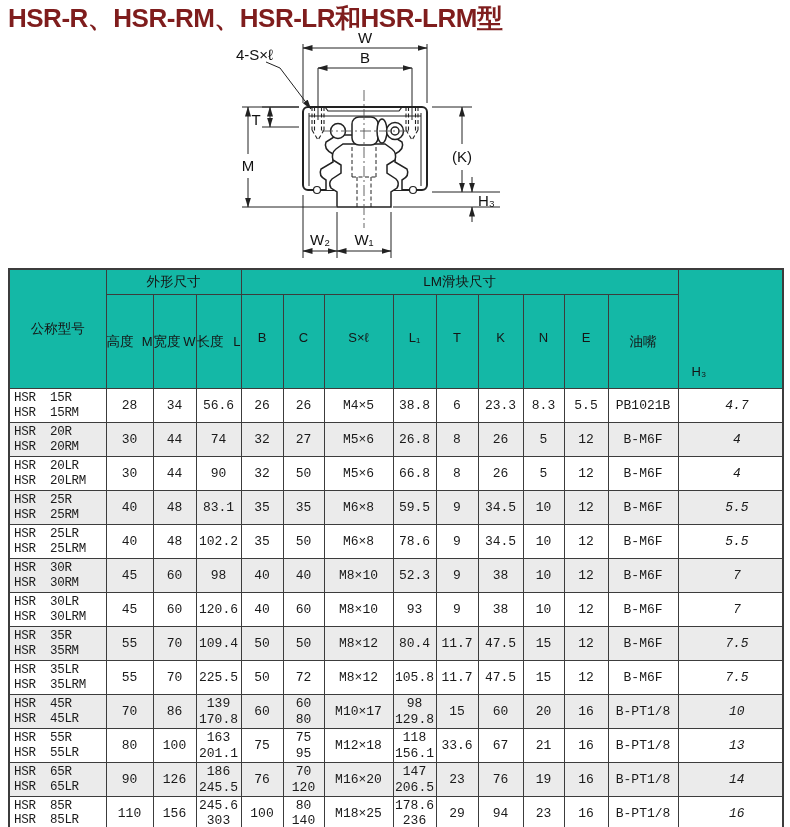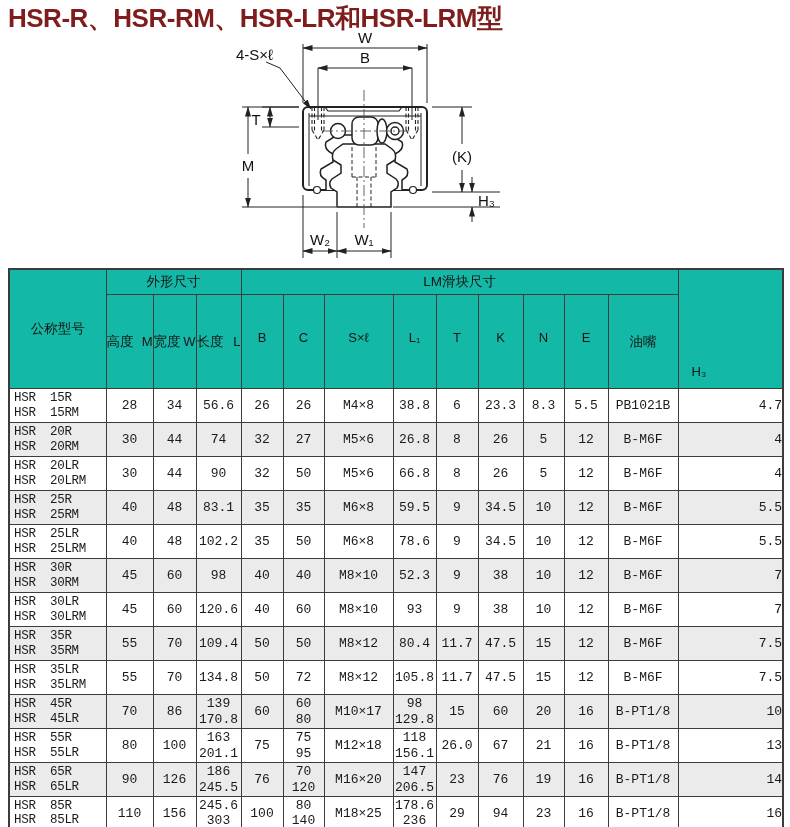--- a/index.html
+++ b/index.html
@@ -44,21 +44,21 @@
   .spec tbody tr.alt td{background:#ebebeb;}
   .spec td{
     font-family:"Liberation Mono","DejaVu Sans Mono",monospace;
     font-size:13px;text-align:center;white-space:pre-line;line-height:1.18;
     color:#1a1a1a;
   }
   .spec td.model{
     text-align:left;padding-left:4px;font-size:12.5px;letter-spacing:-0.3px;
     white-space:pre-wrap;
   }
-  .spec td.h3cell{text-align:right;padding-left:13px;}
+  .spec td.h3cell{text-align:center;padding-left:13px;font-style:italic;}
 </style>
 </head>
 <body>
 
 <h1 class="page-title">HSR-R、HSR-RM、HSR-LR和HSR-LRM型</h1>
 
 <div class="diagram-wrap">
 <svg width="790" height="232" viewBox="0 0 790 232">
   <defs>
     <marker id="arr" viewBox="0 0 10 6" refX="9.5" refY="3" markerWidth="10" markerHeight="6" orient="auto-start-reverse" markerUnits="userSpaceOnUse">
@@ -204,21 +204,21 @@
   </thead>
   <tbody id="spec-body">
       <tr>
     <td class="model">HSR  15R
 HSR  15RM</td>
     <td>28</td>
     <td>34</td>
     <td>56.6</td>
     <td>26</td>
     <td>26</td>
-    <td>M4×8</td>
+    <td>M4×5</td>
     <td>38.8</td>
     <td>6</td>
     <td>23.3</td>
     <td>8.3</td>
     <td>5.5</td>
     <td>PB1021B</td>
     <td class="h3cell">4.7</td>
   </tr>
       <tr class="alt">
     <td class="model">HSR  20R
@@ -337,21 +337,21 @@
     <td>15</td>
     <td>12</td>
     <td>B-M6F</td>
     <td class="h3cell">7.5</td>
   </tr>
       <tr>
     <td class="model">HSR  35LR
 HSR  35LRM</td>
     <td>55</td>
     <td>70</td>
-    <td>134.8</td>
+    <td>225.5</td>
     <td>50</td>
     <td>72</td>
     <td>M8×12</td>
     <td>105.8</td>
     <td>11.7</td>
     <td>47.5</td>
     <td>15</td>
     <td>12</td>
     <td>B-M6F</td>
     <td class="h3cell">7.5</td>
@@ -382,21 +382,21 @@
     <td>80</td>
     <td>100</td>
     <td>163
 201.1</td>
     <td>75</td>
     <td>75
 95</td>
     <td>M12×18</td>
     <td>118
 156.1</td>
-    <td>26.0</td>
+    <td>33.6</td>
     <td>67</td>
     <td>21</td>
     <td>16</td>
     <td>B-PT1/8</td>
     <td class="h3cell">13</td>
   </tr>
       <tr class="alt">
     <td class="model">HSR  65R
 HSR  65LR</td>
     <td>90</td>

